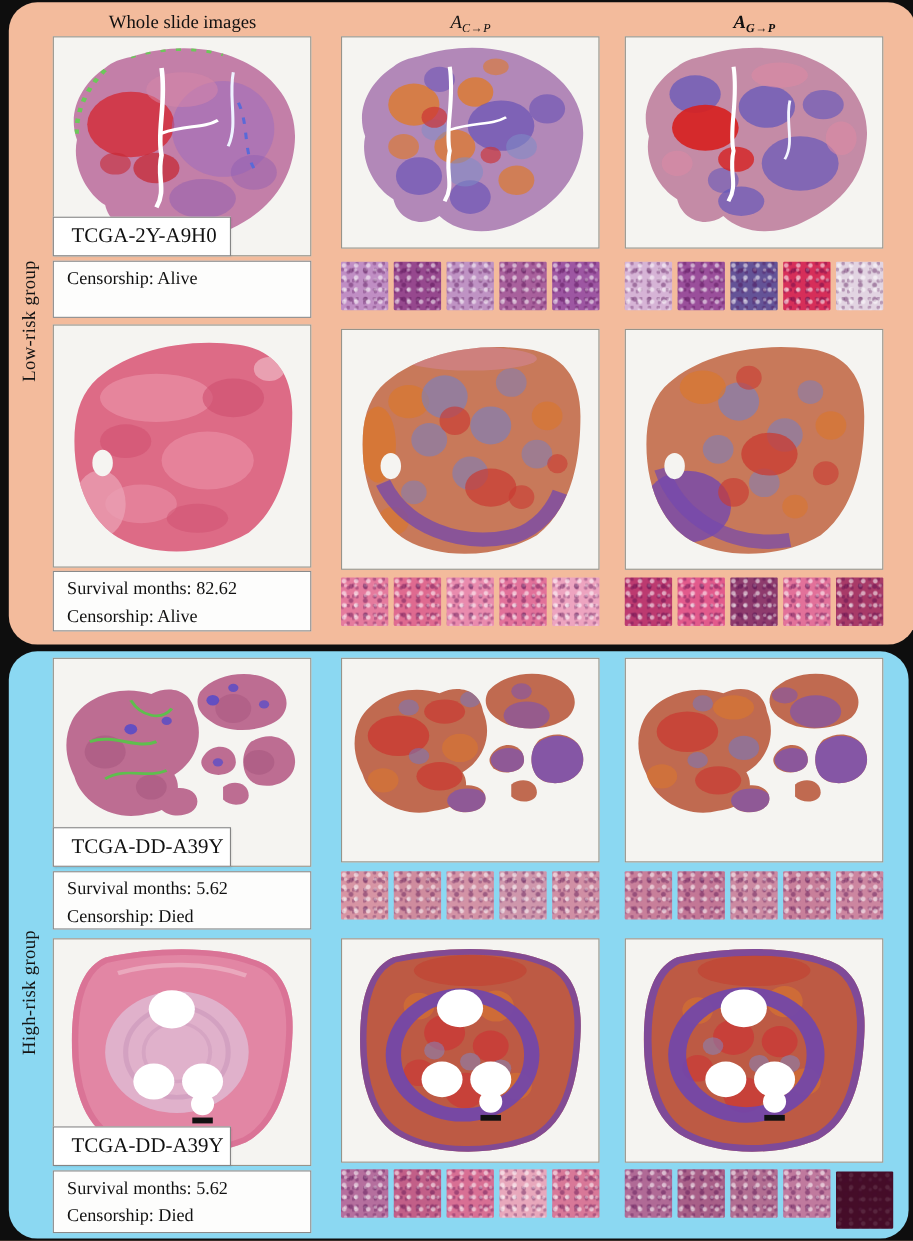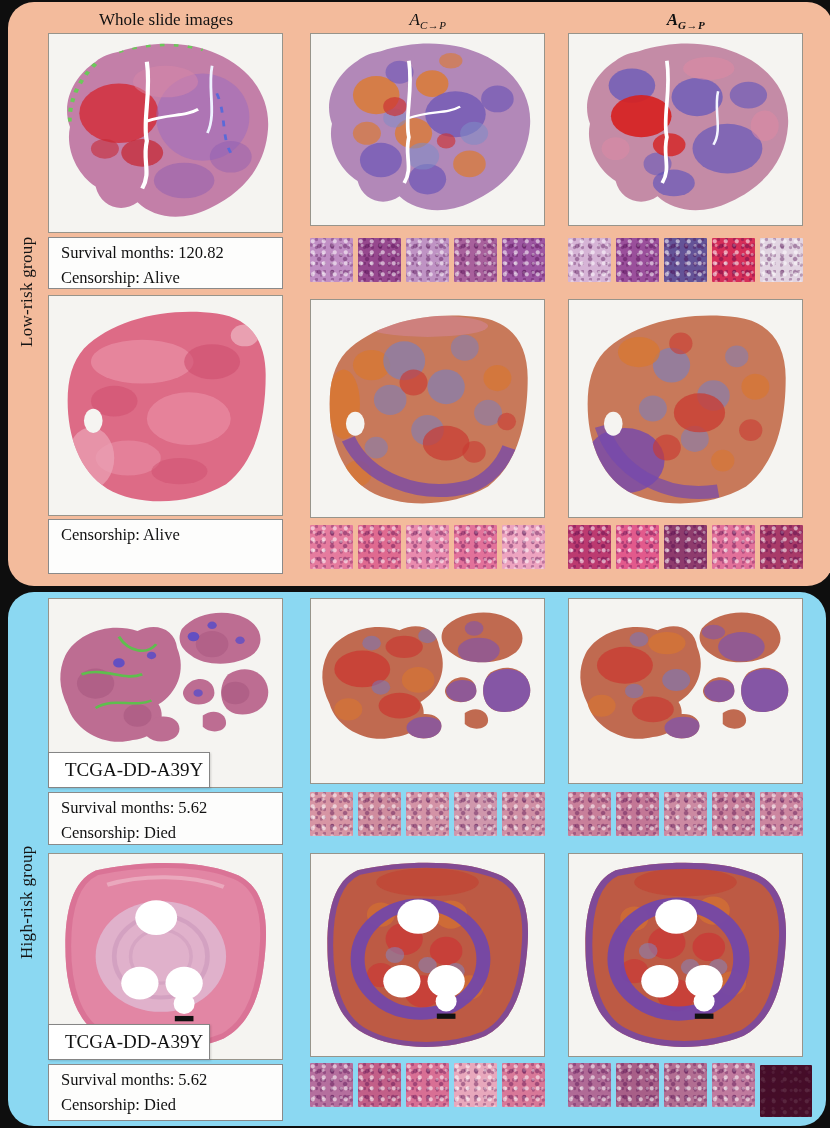--- a/index.html
+++ b/index.html
@@ -102,22 +102,24 @@
           <ellipse cx="50" cy="24" rx="14" ry="8" fill="#d787a8" opacity=".5"></ellipse>
           <path d="M42,14 C44,30 40,44 42,54 C40,64 44,70 40,78" stroke="#ffffff" stroke-width="1.8" fill="none"></path>
           <path d="M42,44 C52,40 58,42 64,38" stroke="#ffffff" stroke-width="1.4" fill="none"></path>
           <path d="M70,16 C68,28 72,40 68,50" stroke="#eef2ff" stroke-width="1.2" fill="none"></path>
           <path d="M20,15 C12,24 8,36 9,47" stroke="#6cc85a" stroke-width="1.8" fill="none" stroke-dasharray="2 3"></path>
           <path d="M30,9 C40,5 55,4 66,8" stroke="#6cc85a" stroke-width="1.5" fill="none" stroke-dasharray="2 4"></path>
           <path d="M72,30 C76,40 74,52 78,60" stroke="#5a6ad8" stroke-width="1.2" fill="none" stroke-dasharray="3 4"></path>
         </g>
       </svg>
     </div>
+    <div class="idbox" style="left:40px;top:195px;width:162px;height:36px;">
+      <span>TCGA-2Y-A9H0</span>
+    </div>
     <div class="infobox" style="left:40px;top:235px;width:235px;height:52px;">
-      <div>Survival months: 120.82</div>
       <div>Censorship: Alive</div>
     </div>
 
     <div class="panel" style="left:302px;top:31px;width:235px;height:193px;">
       <svg viewBox="0 0 100 100" preserveAspectRatio="none">
         <use href="#s1" fill="#b288b8"></use>
         <g clip-path="url(#c1)">
           <ellipse cx="28" cy="32" rx="10" ry="10" fill="#dd7a2c" opacity=".8"></ellipse>
           <ellipse cx="52" cy="26" rx="7" ry="7" fill="#dd7a2c" opacity=".8"></ellipse>
           <ellipse cx="44" cy="52" rx="8" ry="8" fill="#dd7a2c" opacity=".75"></ellipse>
@@ -185,20 +187,21 @@
           <ellipse cx="70" cy="30" rx="12" ry="8" fill="#cf4f70" opacity=".6"></ellipse>
           <ellipse cx="28" cy="48" rx="10" ry="7" fill="#cf4f70" opacity=".55"></ellipse>
           <ellipse cx="56" cy="80" rx="12" ry="6" fill="#cf4f70" opacity=".5"></ellipse>
           <ellipse cx="18" cy="74" rx="10" ry="14" fill="#eba4b6" opacity=".7"></ellipse>
           <ellipse cx="84" cy="18" rx="6" ry="5" fill="#f2c3cf" opacity=".6"></ellipse>
         </g>
         <ellipse cx="19" cy="57" rx="4" ry="5.5" fill="#f5f4f1"></ellipse>
       </svg>
     </div>
     <div class="infobox" style="left:40px;top:517px;width:235px;height:55px;">
+      <div>Survival months: 82.62</div>
       <div>Censorship: Alive</div>
     </div>
 
     <div class="panel" style="left:302px;top:297px;width:235px;height:219px;">
       <svg viewBox="0 0 100 100" preserveAspectRatio="none">
         <use href="#s2" fill="#c8795a"></use>
         <g clip-path="url(#c2)">
           <ellipse cx="14" cy="48" rx="7" ry="16" fill="#d9772e" opacity=".8"></ellipse>
           <ellipse cx="26" cy="30" rx="8" ry="7" fill="#d9772e" opacity=".7"></ellipse>
           <ellipse cx="80" cy="36" rx="6" ry="6" fill="#d9772e" opacity=".65"></ellipse>

